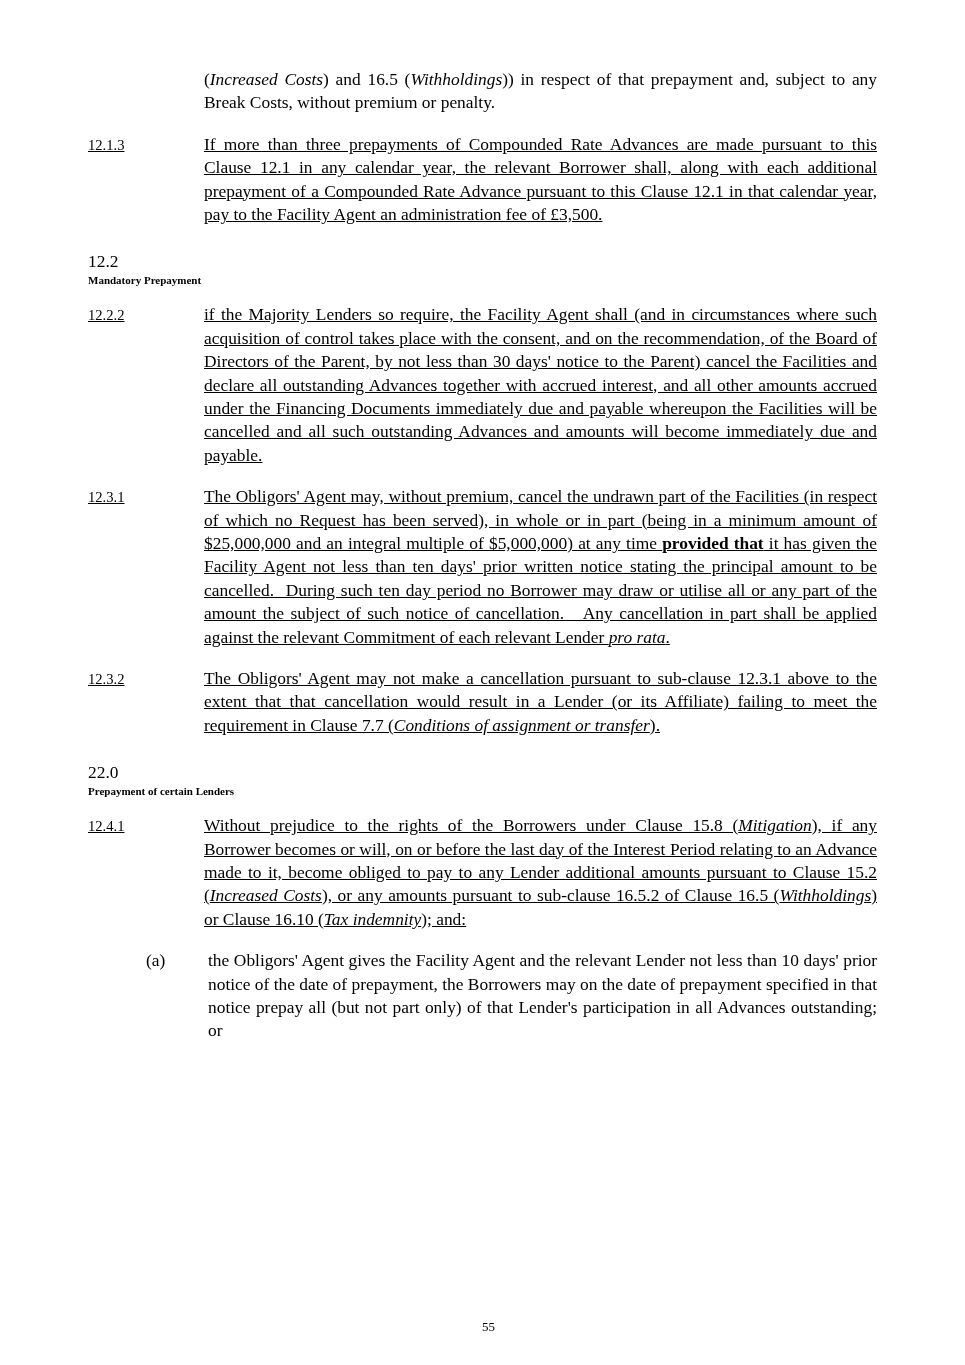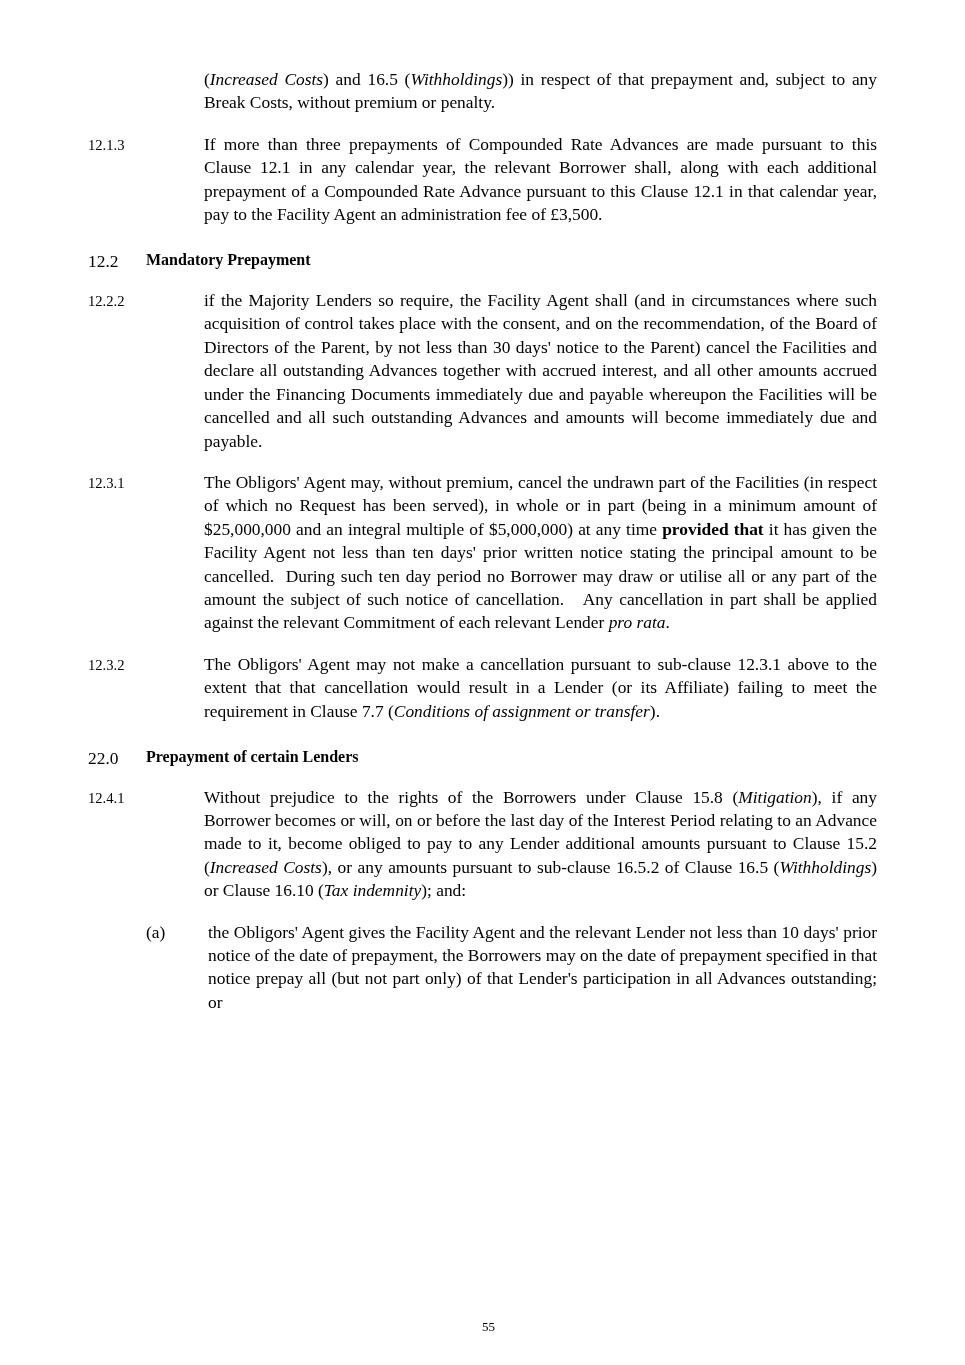--- a/index.html
+++ b/index.html
@@ -28,20 +28,21 @@
   
   .cont {
     margin-left: 116px;
     margin-bottom: 18px;
   }
   
   .row {
     display: flex;
     align-items: flex-start;
     margin-bottom: 18px;
+    text-decoration: underline;
   }
   .row .num {
     flex: 0 0 auto;
     width: 116px;
     font-size: 14.6px;
     line-height: 1.62;
     padding-top: 1px;
     text-align: left;
   }
   .row .txt {
@@ -49,30 +50,31 @@
     font-size: 17.4px;
     line-height: 1.345;
     text-align: justify;
   }
   
   .hrow {
     display: flex;
     align-items: flex-start;
     margin-top: 24px;
     margin-bottom: 16px;
+    flex-direction: column;
   }
   .hrow .hnum {
     flex: 0 0 auto;
     width: 58px;
     font-size: 17.4px;
     line-height: 1.3;
   }
   .hrow .htitle {
     flex: 1 1 auto;
-    font-size: 16px;
+    font-size: 11px;
     font-weight: bold;
     line-height: 1.3;
   }
   
   .lrow {
     display: flex;
     align-items: flex-start;
     margin-left: 58px;
     margin-bottom: 16px;
   }

